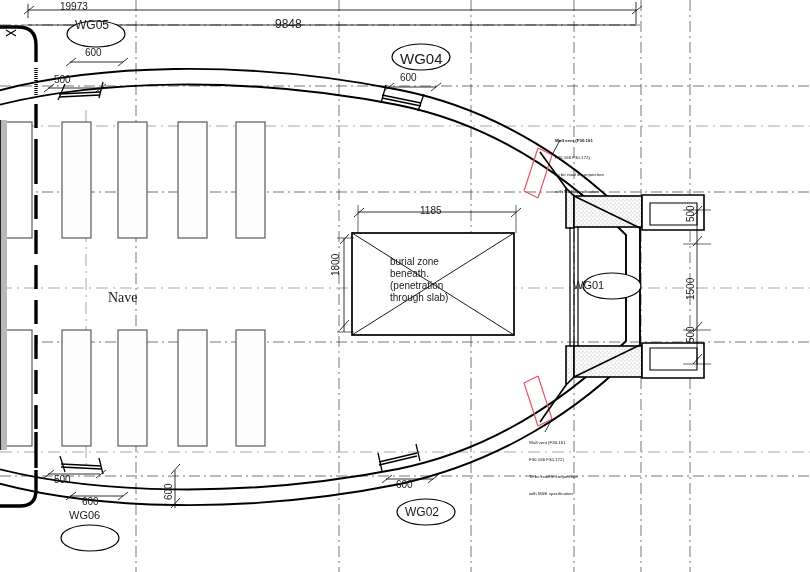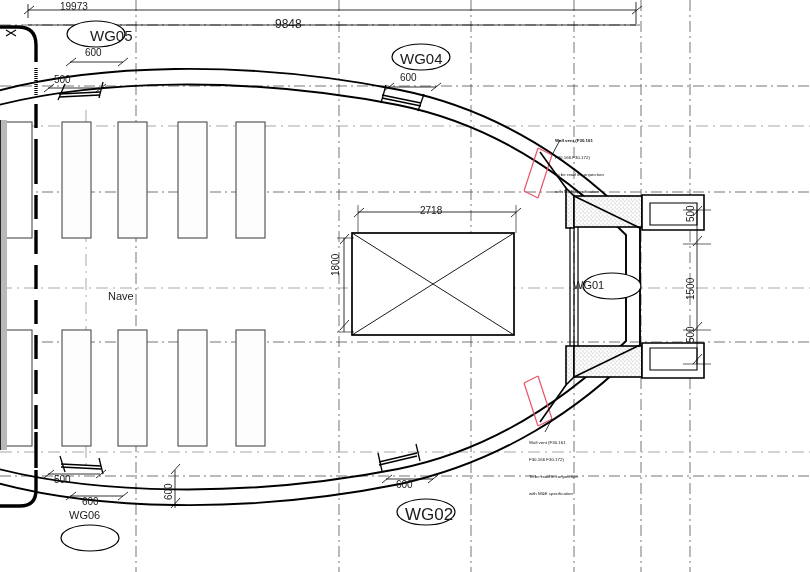--- a/index.html
+++ b/index.html
@@ -213,41 +213,45 @@
 
     <g stroke="#000" stroke-width="0.8" fill="none">
       <path d="M552,155 L560,140"></path>
       <path d="M552,419 L545,432"></path>
     </g>
   </svg>
 
   <div class="lbl" style="left:60px;top:1px;font-size:10px;">19973</div>
   <div class="lbl" style="left:275px;top:17px;font-size:12px;">9848</div>
 
-  <div class="lbl" style="left:75px;top:27px;font-size:15px;margin-left:15px;">WG05</div>
+  <div class="lbl" style="left:75px;top:18px;font-size:12px;">WG05</div>
   <div class="lbl" style="left:400px;top:50px;font-size:15px;">WG04</div>
   <div class="lbl" style="left:573px;top:279px;font-size:11px;">WG01</div>
-  <div class="lbl" style="left:405px;top:505px;font-size:17px;">WG02</div>
+  <div class="lbl" style="left:405px;top:505px;font-size:12px;">WG02</div>
   <div class="lbl" style="left:69px;top:509px;font-size:11px;">WG06</div>
 
   <div class="lbl" style="left:85px;top:47px;font-size:10px;">600</div>
   <div class="lbl" style="left:54px;top:74px;font-size:10px;">500</div>
   <div class="lbl" style="left:400px;top:72px;font-size:10px;">600</div>
-  <div class="lbl" style="left:420px;top:205px;font-size:10px;">2718</div>
+  <div class="lbl" style="left:420px;top:205px;font-size:10px;">1185</div>
   <div class="lbl" style="left:330px;top:276px;font-size:10px;transform:rotate(-90deg);transform-origin:left top;">1800</div>
   <div class="lbl" style="left:685px;top:222px;font-size:10px;transform:rotate(-90deg);transform-origin:left top;">500</div>
   <div class="lbl" style="left:685px;top:300px;font-size:10px;transform:rotate(-90deg);transform-origin:left top;">1500</div>
   <div class="lbl" style="left:685px;top:343px;font-size:10px;transform:rotate(-90deg);transform-origin:left top;">500</div>
   <div class="lbl" style="left:396px;top:479px;font-size:10px;">600</div>
   <div class="lbl" style="left:54px;top:474px;font-size:10px;">500</div>
   <div class="lbl" style="left:82px;top:496px;font-size:10px;">600</div>
   <div class="lbl" style="left:163px;top:500px;font-size:10px;transform:rotate(-90deg);transform-origin:left top;">600</div>
 
-  <div class="lbl" style="left:108px;top:290px;font-size:11px;">Nave</div>
-
+  <div class="lbl" style="left:108px;top:290px;font-size:14px;font-family:Liberation Serif, serif;">Nave</div>
+
+  <div class="lbl" style="left:390px;top:256px;font-size:10px;line-height:12px;">burial zone
+beneath.
+(penetration
+through slab)</div>
 
   <div class="lbl" style="left:555px;top:127px;font-size:4.4px;line-height:5.6px;color:#111;">
     <div style="font-weight:bold;">Wall vent (F30.161</div>
     <div>F30.166 F30.172)</div>
     <div>To be read in conjunction</div>
     <div>with M&amp;E specification</div>
   </div>
 
   <div class="lbl" style="left:529px;top:429px;font-size:4.4px;line-height:5.6px;color:#111;">
     <div>Wall vent (F30.161</div>

